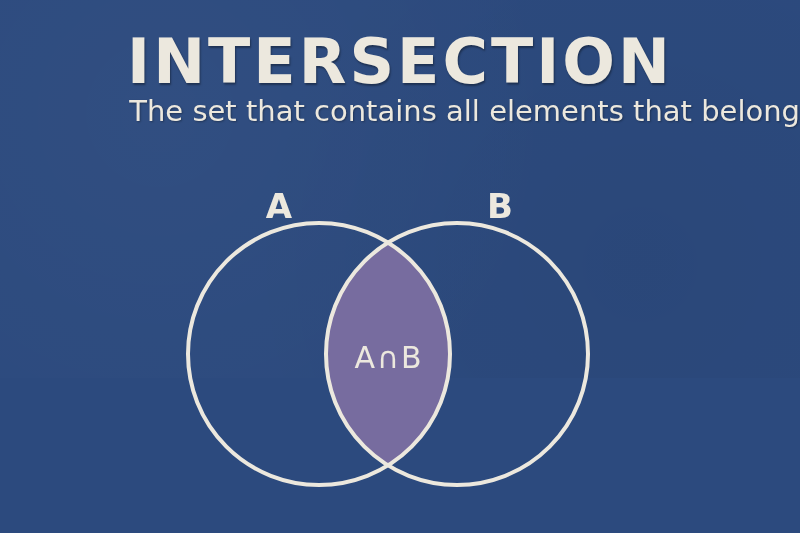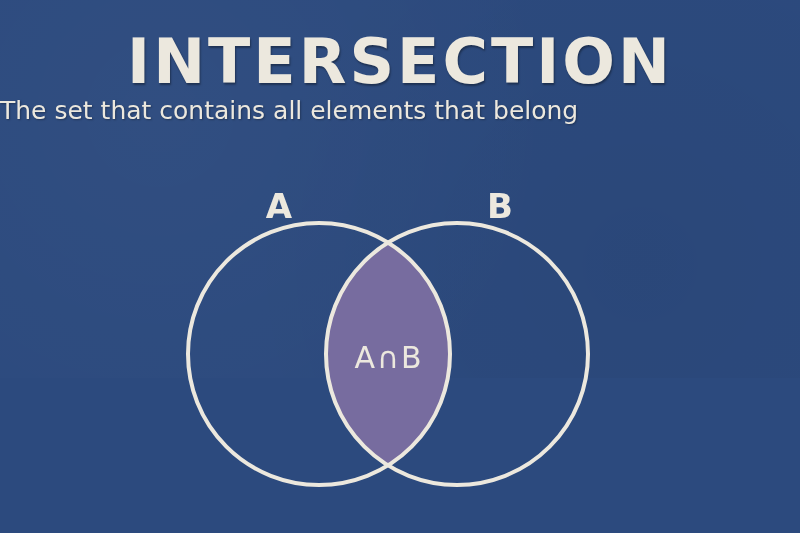--- a/index.html
+++ b/index.html
@@ -33,23 +33,23 @@
     letter-spacing: 3px;
     line-height: 72px;
     color: #ece8de;
     text-shadow: 1px 2px 2px rgba(0,0,0,0.35);
   }
   .subtitle {
     position: absolute;
     left: 0;
     top: 94px;
     width: 800px;
-    text-align: left;
+    text-align: right;
     font-family: "DejaVu Sans", sans-serif;
-    font-size: 25px;
+    font-size: 29px;
     line-height: 34px;
     color: #ece8de;
     text-shadow: 1px 1px 2px rgba(0,0,0,0.3);
   }
   .subtitle span { display: block; }
   .diagram {
     position: absolute;
     left: 0;
     top: 0;
     width: 800px;

